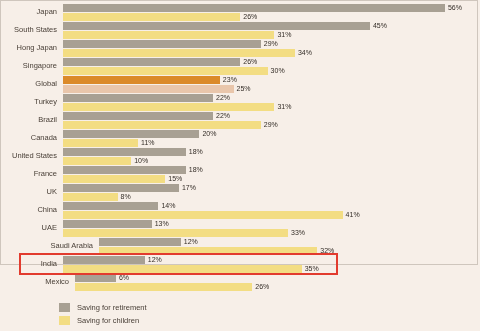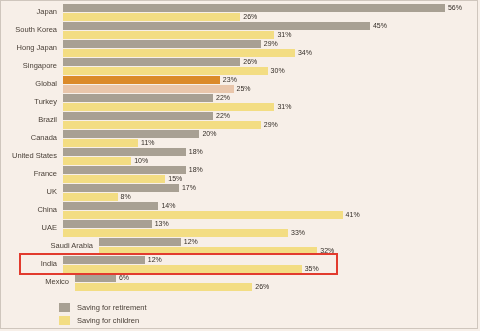--- a/index.html
+++ b/index.html
@@ -4,21 +4,21 @@
 <style>
   html,body{margin:0;padding:0;}
   body{
     width:480px;height:331px;
     background:#f7efe8;
     font-family:"Liberation Sans", sans-serif;
     overflow:hidden;
   }
   #chart-frame{
     position:relative;
-    width:478px;height:329px;
+    width:478px;height:265px;
     border:1px solid #cfc6bd;
     background:#f7efe8;
     box-sizing:border-box;
   }
   .plot{
     position:absolute;
     left:0;top:0;
     width:478px;height:300px;
   }
   .row{
@@ -115,21 +115,21 @@
             <div class="bar c-ret" style="width: 381.92px;"></div>
             <span class="bar-val" style="left: 381.92px;">56%</span>
           </div>
           <div class="bar-wrap">
             <div class="bar c-chi" style="width: 177.32px;"></div>
             <span class="bar-val" style="left: 177.32px;">26%</span>
           </div>
         </div>
       </div>
       <div class="row" style="top: 20px;">
-        <div class="row-label">South Korea</div>
+        <div class="row-label">South States</div>
         <div class="bars">
           <div class="bar-wrap">
             <div class="bar c-ret" style="width: 306.9px;"></div>
             <span class="bar-val" style="left: 306.9px;">45%</span>
           </div>
           <div class="bar-wrap">
             <div class="bar c-chi" style="width: 211.42px;"></div>
             <span class="bar-val" style="left: 211.42px;">31%</span>
           </div>
         </div>

